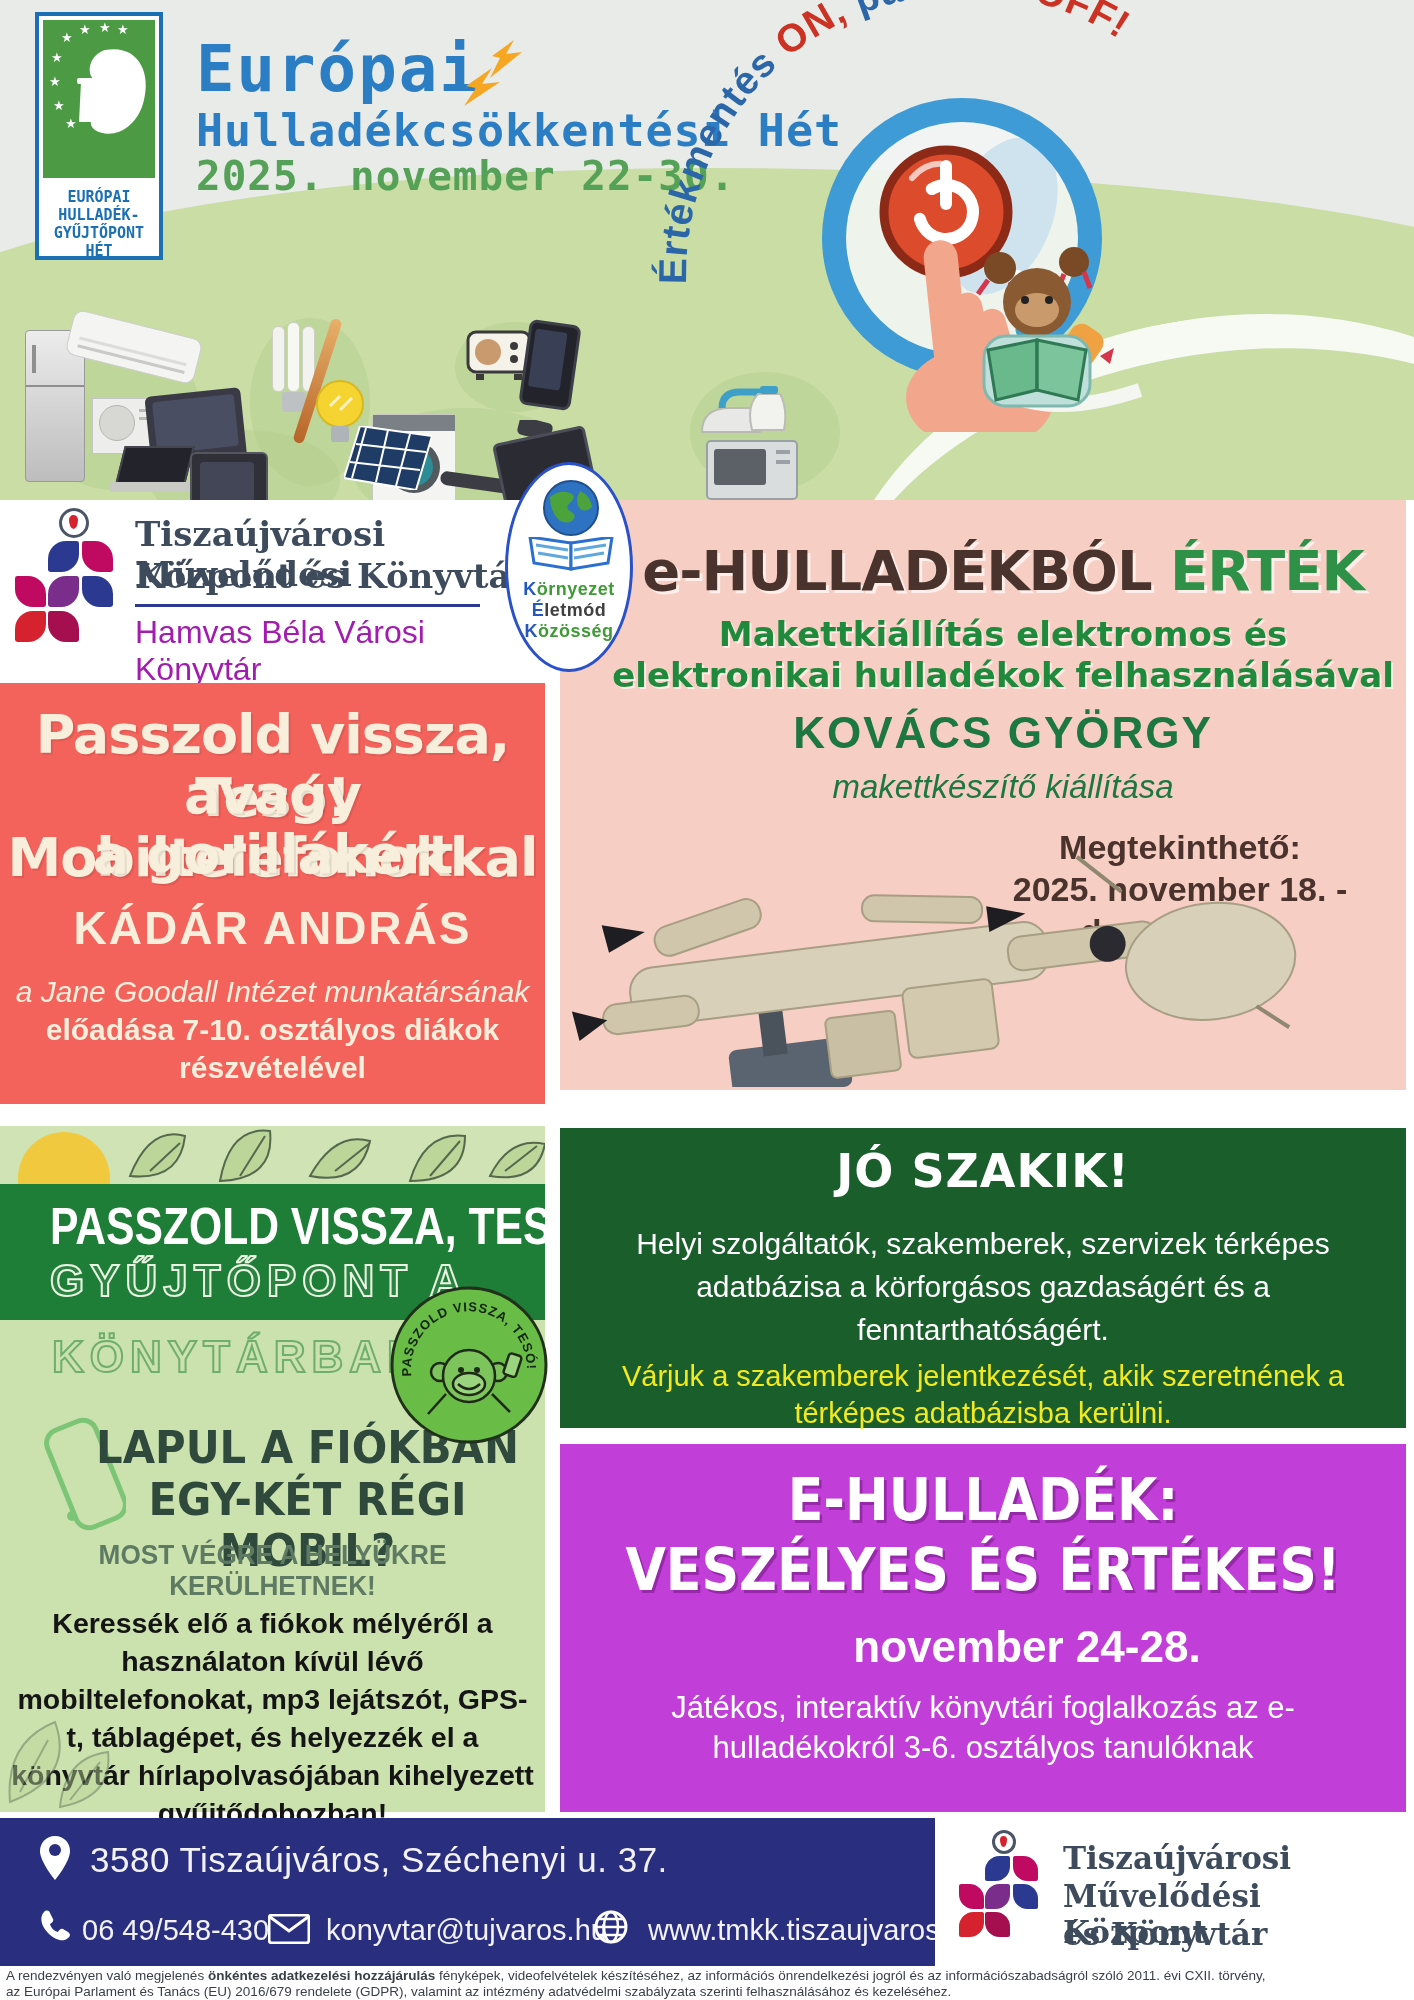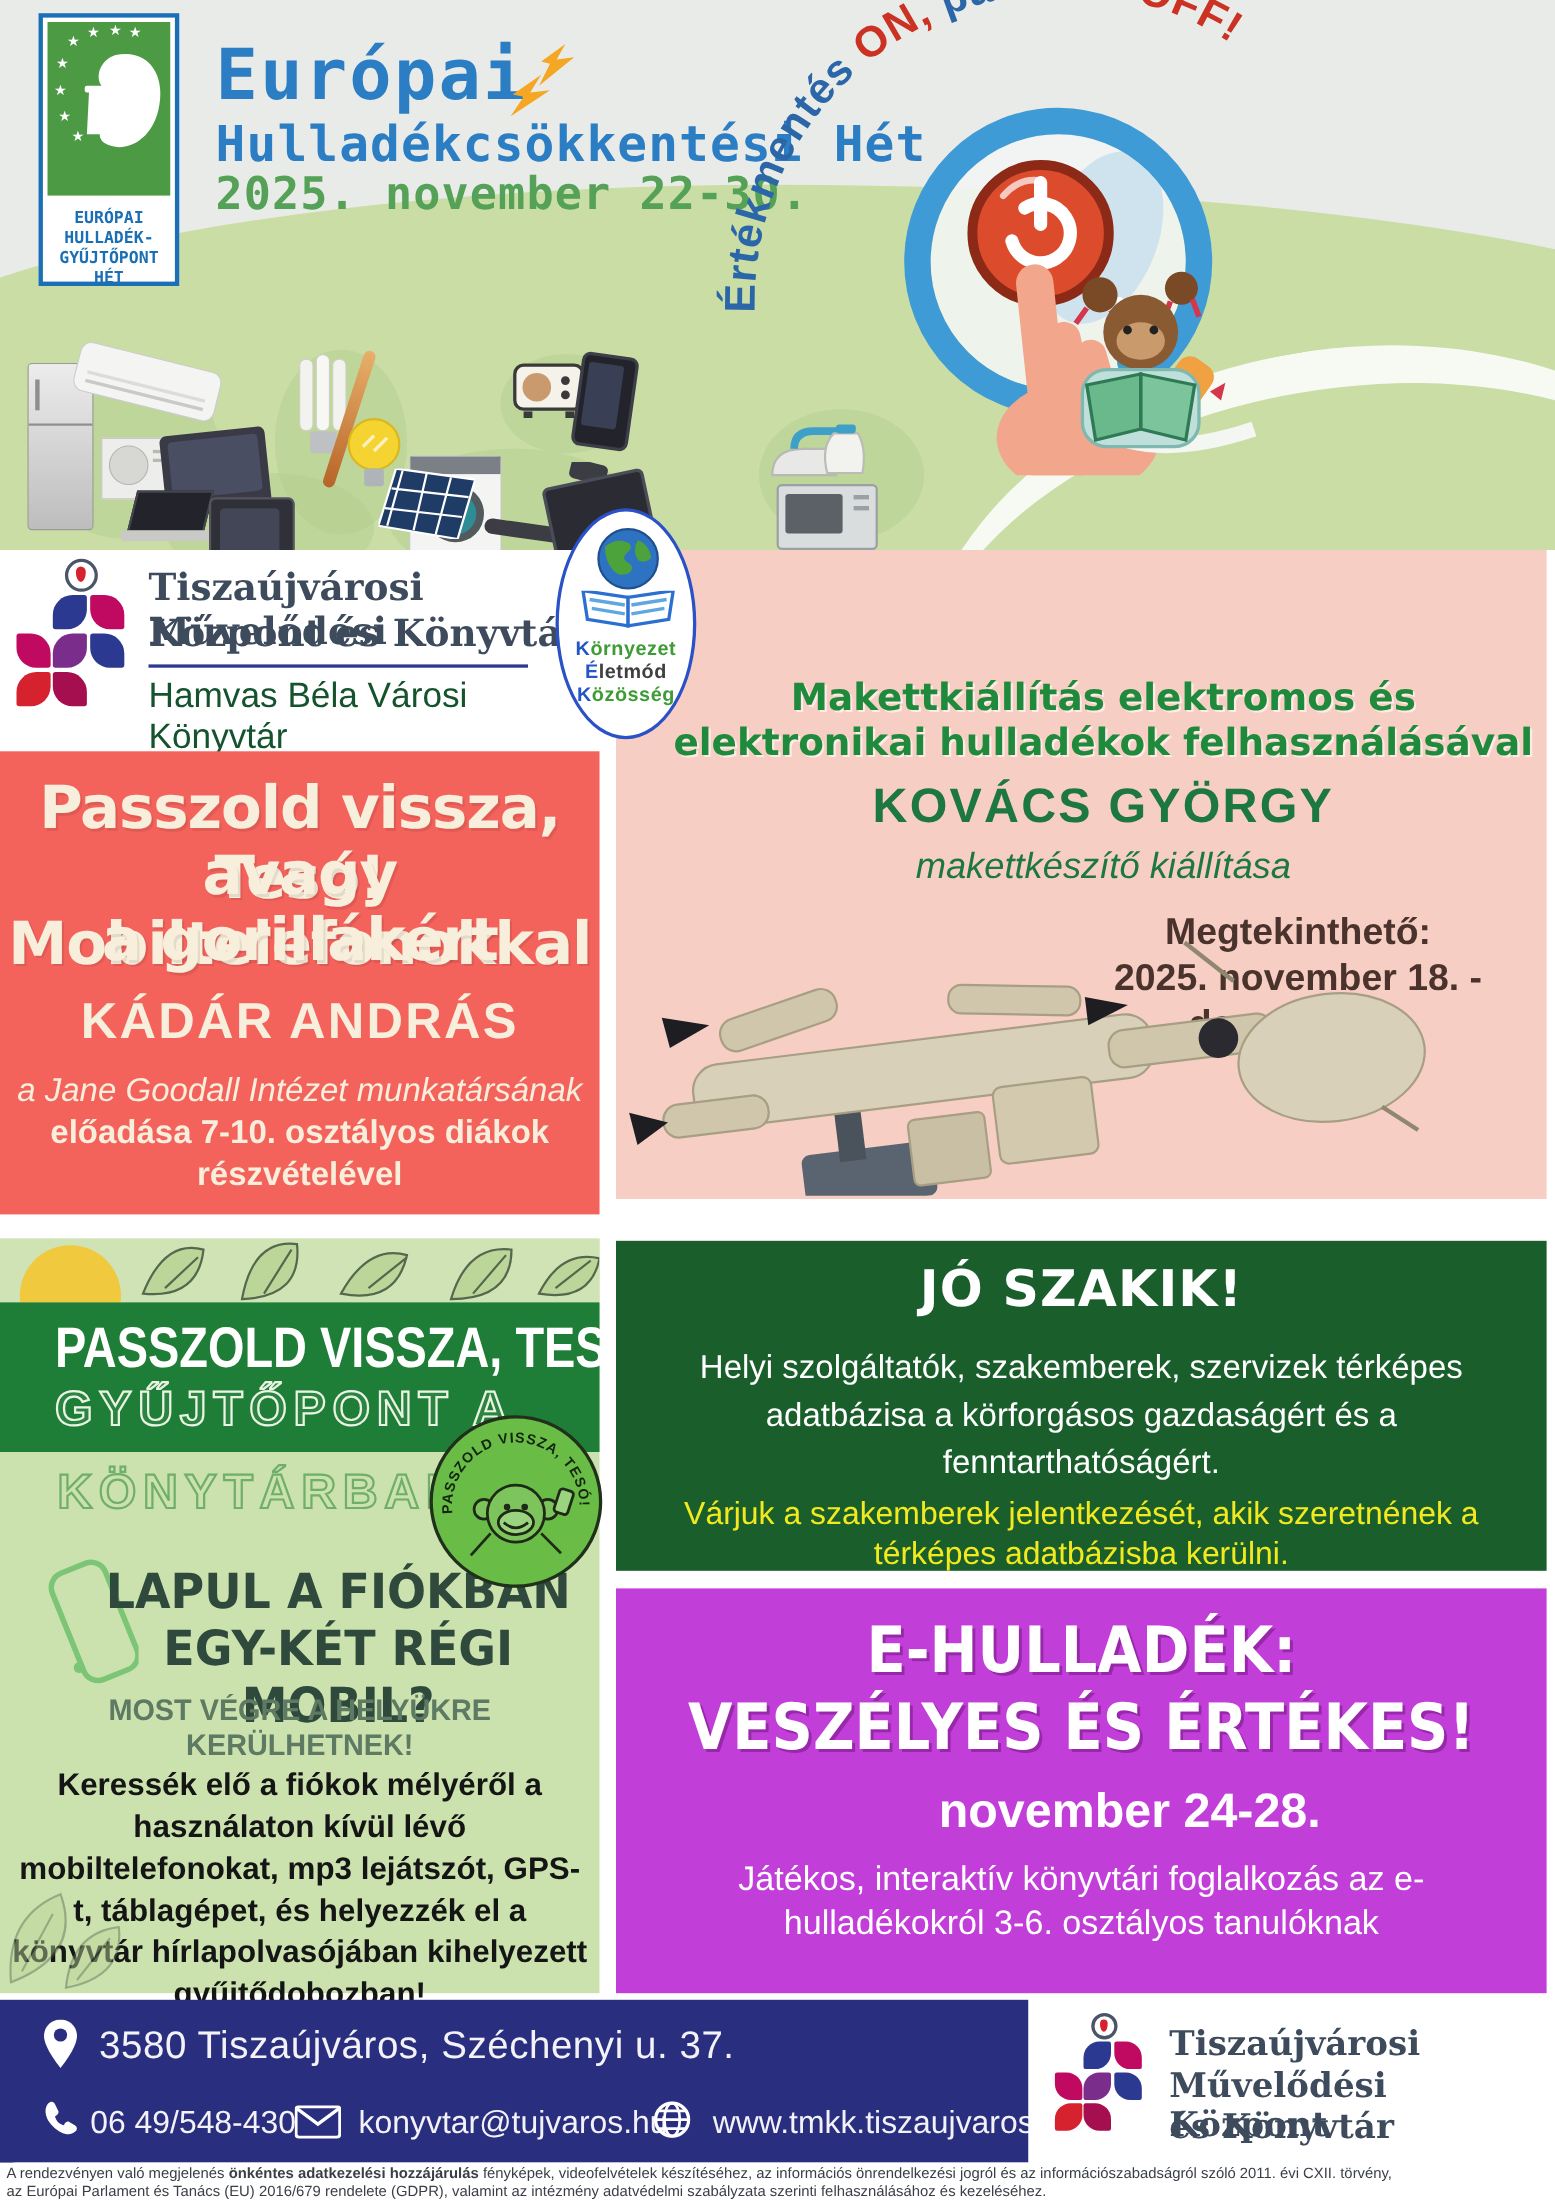--- a/index.html
+++ b/index.html
@@ -211,21 +211,21 @@
       <div class="petal pd2" style="left:67px;top:33px;background:#C00A62;"></div>
       <div class="petal pd2" style="left:0px;top:68px;background:#C00A62;"></div>
       <div class="petal pd1" style="left:33px;top:68px;background:#7B2D8B;"></div>
       <div class="petal pd2" style="left:67px;top:68px;background:#2B3990;"></div>
       <div class="petal pd1" style="left:0px;top:103px;background:#D6212F;"></div>
       <div class="petal pd2" style="left:33px;top:103px;background:#A50F4F;"></div>
     </div>
     <div class="abs serif" style="left:135px;top:14px;font-size:34px;color:#3D4B5C;">Tiszaújvárosi Művelődési</div>
     <div class="abs serif" style="left:135px;top:56px;font-size:34px;color:#3D4B5C;">Központ és Könyvtár</div>
     <div class="abs" style="left:135px;top:104px;width:345px;height:3px;background:#2B3990;"></div>
-    <div class="abs" style="left:135px;top:114px;font-size:32px;color:#14532d;">Hamvas Béla Városi Könyvtár</div>
+    <div class="abs" style="left:135px;top:114px;font-size:32px;color:#a21caf;">Hamvas Béla Városi Könyvtár</div>
   </div>
 
   <div class="abs" style="left:505px;top:462px;width:128px;height:210px;background:#fff;border:3px solid #2B51C8;border-radius:50%;z-index:6;box-sizing:border-box;">
     <svg width="58" height="58" viewBox="0 0 58 58" style="position:absolute;left:34px;top:14px;">
       <circle cx="29" cy="29" r="27" fill="#2E72C2"></circle>
       <path d="M8 18 q10 -8 20 -4 q6 2 2 8 q-8 6 -2 10 q8 4 2 10 q-8 4 -14 -2 q-8 -8 -8 -22z" fill="#4CA33B"></path>
       <path d="M38 12 q10 4 12 16 q-6 6 -12 2 q-6 -8 0 -18z" fill="#4CA33B"></path>
       <ellipse cx="29" cy="29" rx="27" ry="27" fill="none" stroke="#1F4F8F" stroke-width="2"></ellipse>
     </svg>
     <svg width="90" height="38" viewBox="0 0 90 38" style="position:absolute;left:18px;top:72px;">
@@ -245,20 +245,23 @@
     <div class="abs disp c" style="left:0;top:20px;width:545px;font-size:54px;letter-spacing:-1px;text-shadow:2px 2px 0 rgba(0,0,0,.08);">Passzold vissza, Tesó!</div>
     <div class="abs disp c" style="left:0;top:80px;width:545px;font-size:54px;letter-spacing:-1px;text-shadow:2px 2px 0 rgba(0,0,0,.08);">avagy Mobiltelefonokkal</div>
     <div class="abs disp c" style="left:0;top:140px;width:545px;font-size:54px;letter-spacing:-1px;text-shadow:2px 2px 0 rgba(0,0,0,.08);">a gorillákért</div>
     <div class="abs c" style="left:0;top:218px;width:545px;font-size:46px;font-weight:bold;letter-spacing:2px;">KÁDÁR ANDRÁS</div>
     <div class="abs c" style="left:0;top:292px;width:545px;font-size:30px;font-style:italic;">a Jane Goodall Intézet munkatársának</div>
     <div class="abs c" style="left:0;top:330px;width:545px;font-size:30px;font-weight:bold;">előadása 7-10. osztályos diákok</div>
     <div class="abs c" style="left:0;top:368px;width:545px;font-size:30px;font-weight:bold;">részvételével</div>
   </div>
 
   <div class="abs" style="left:560px;top:500px;width:846px;height:590px;background:#F7CEC3;">
+    <div class="abs disp c" style="left:40px;top:38px;width:806px;font-size:56px;letter-spacing:-1px;text-shadow:3px 3px 0 rgba(255,255,255,.65);">
+      <span style="color:#4A332C;">e-HULLADÉKBÓL </span><span style="color:#2E9147;">ÉRTÉK</span>
+    </div>
     <div class="abs disp c" style="left:40px;top:114px;width:806px;font-size:34px;color:#1F8A3B;text-shadow:2px 2px 0 rgba(255,255,255,.6);">Makettkiállítás elektromos és</div>
     <div class="abs disp c" style="left:40px;top:155px;width:806px;font-size:34px;color:#1F8A3B;text-shadow:2px 2px 0 rgba(255,255,255,.6);">elektronikai hulladékok felhasználásával</div>
     <div class="abs c" style="left:40px;top:208px;width:806px;font-size:44px;font-weight:bold;color:#1C7740;letter-spacing:2px;">KOVÁCS GYÖRGY</div>
     <div class="abs c" style="left:40px;top:268px;width:806px;font-size:33px;font-style:italic;color:#1C7740;">makettkészítő kiállítása</div>
     <div class="abs c" style="left:420px;top:328px;width:400px;font-size:34px;font-weight:bold;color:#4A332C;">Megtekinthető:</div>
     <div class="abs c" style="left:420px;top:370px;width:400px;font-size:34px;font-weight:bold;color:#4A332C;">2025. november 18. -</div>
     <div class="abs c" style="left:420px;top:412px;width:400px;font-size:34px;font-weight:bold;color:#4A332C;">december 6.</div>
 
     <svg class="abs" style="left:10px;top:352px;" width="780" height="235" viewBox="0 0 780 235">
       <g transform="rotate(-7 390 120)">

